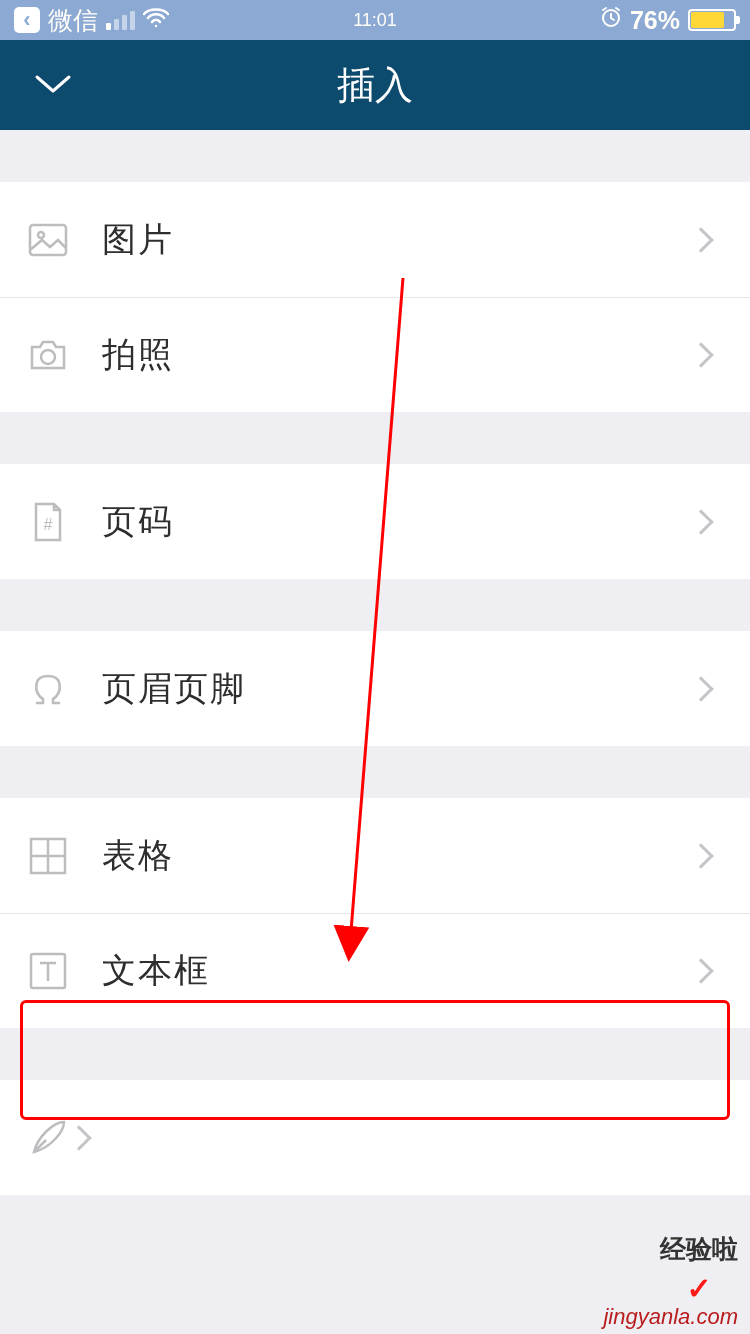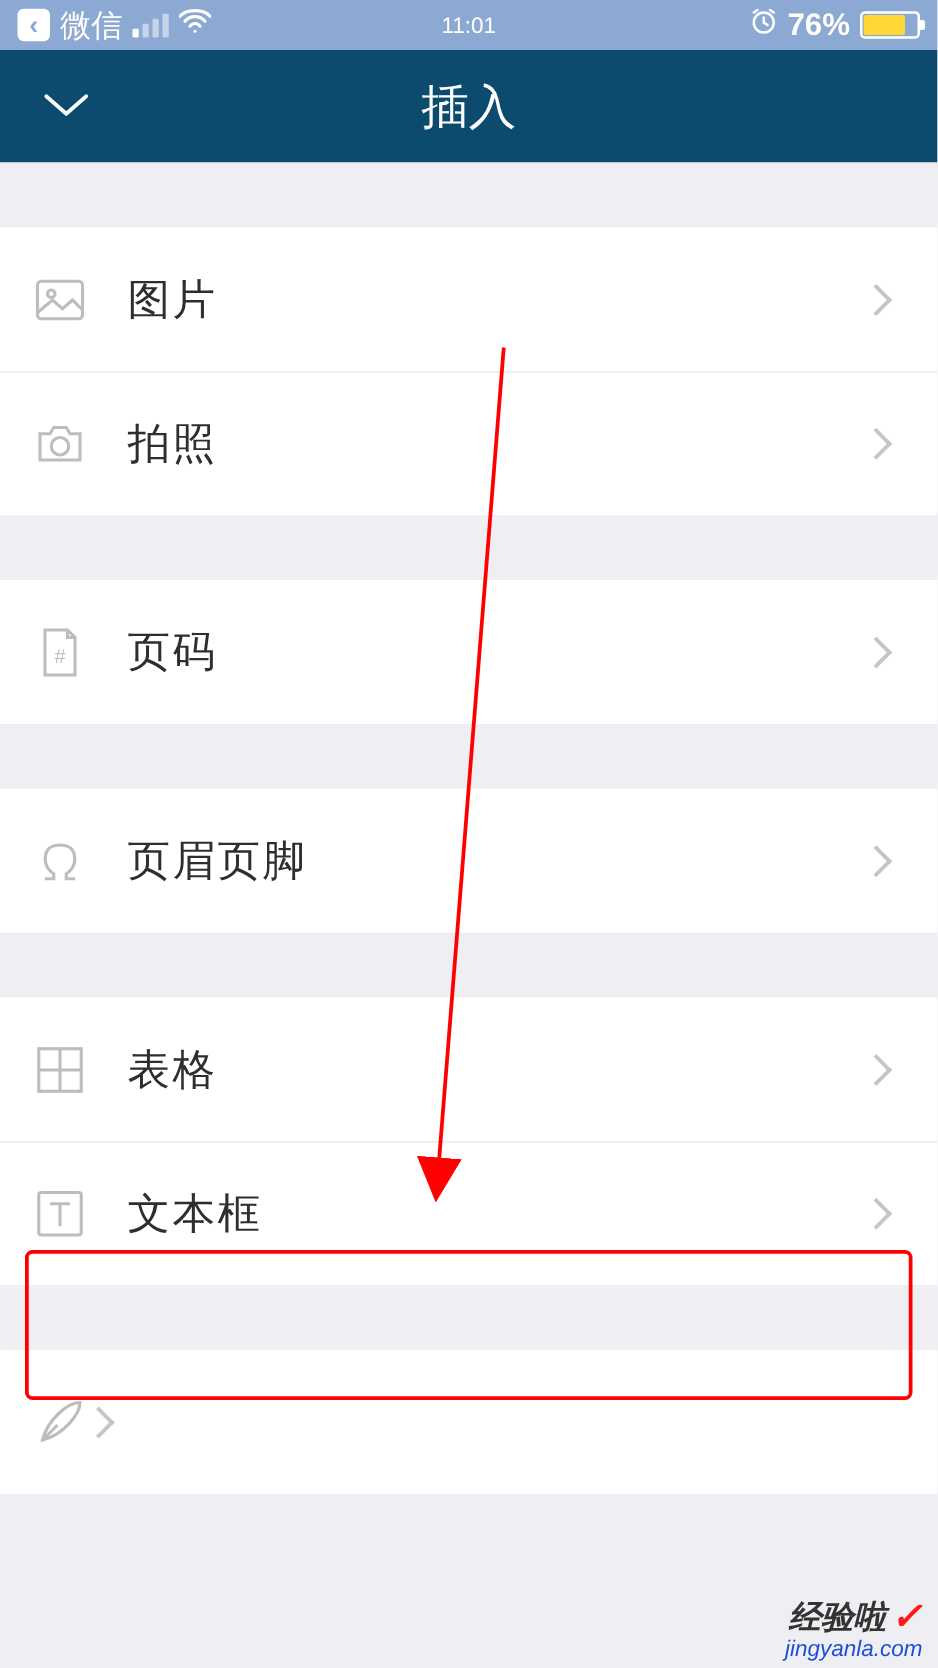--- a/index.html
+++ b/index.html
@@ -129,34 +129,34 @@
     .watermark {
       position: absolute;
       right: 12px;
       bottom: 4px;
       text-align: right;
       font-family: sans-serif;
     }
     .watermark .line1 {
       font-size: 26px;
       font-weight: 700;
-      font-style: italic;
       color: #333;
       display: inline-flex;
       align-items: center;
       gap: 4px;
+      flex-direction: column;
     }
     .watermark .check {
       color: #ff1a1a;
       font-size: 30px;
       font-weight: 900;
     }
     .watermark .line2 {
-      font-size: 18px;
-      color: #1d4ed8;
+      font-size: 22px;
+      color: #b91c1c;
       font-style: italic;
       margin-top: -2px;
     }
   </style>
 </head>
 <body>
 
 <div class="status-bar">
   <div class="status-left">
     <span class="back-chip">‹</span>

